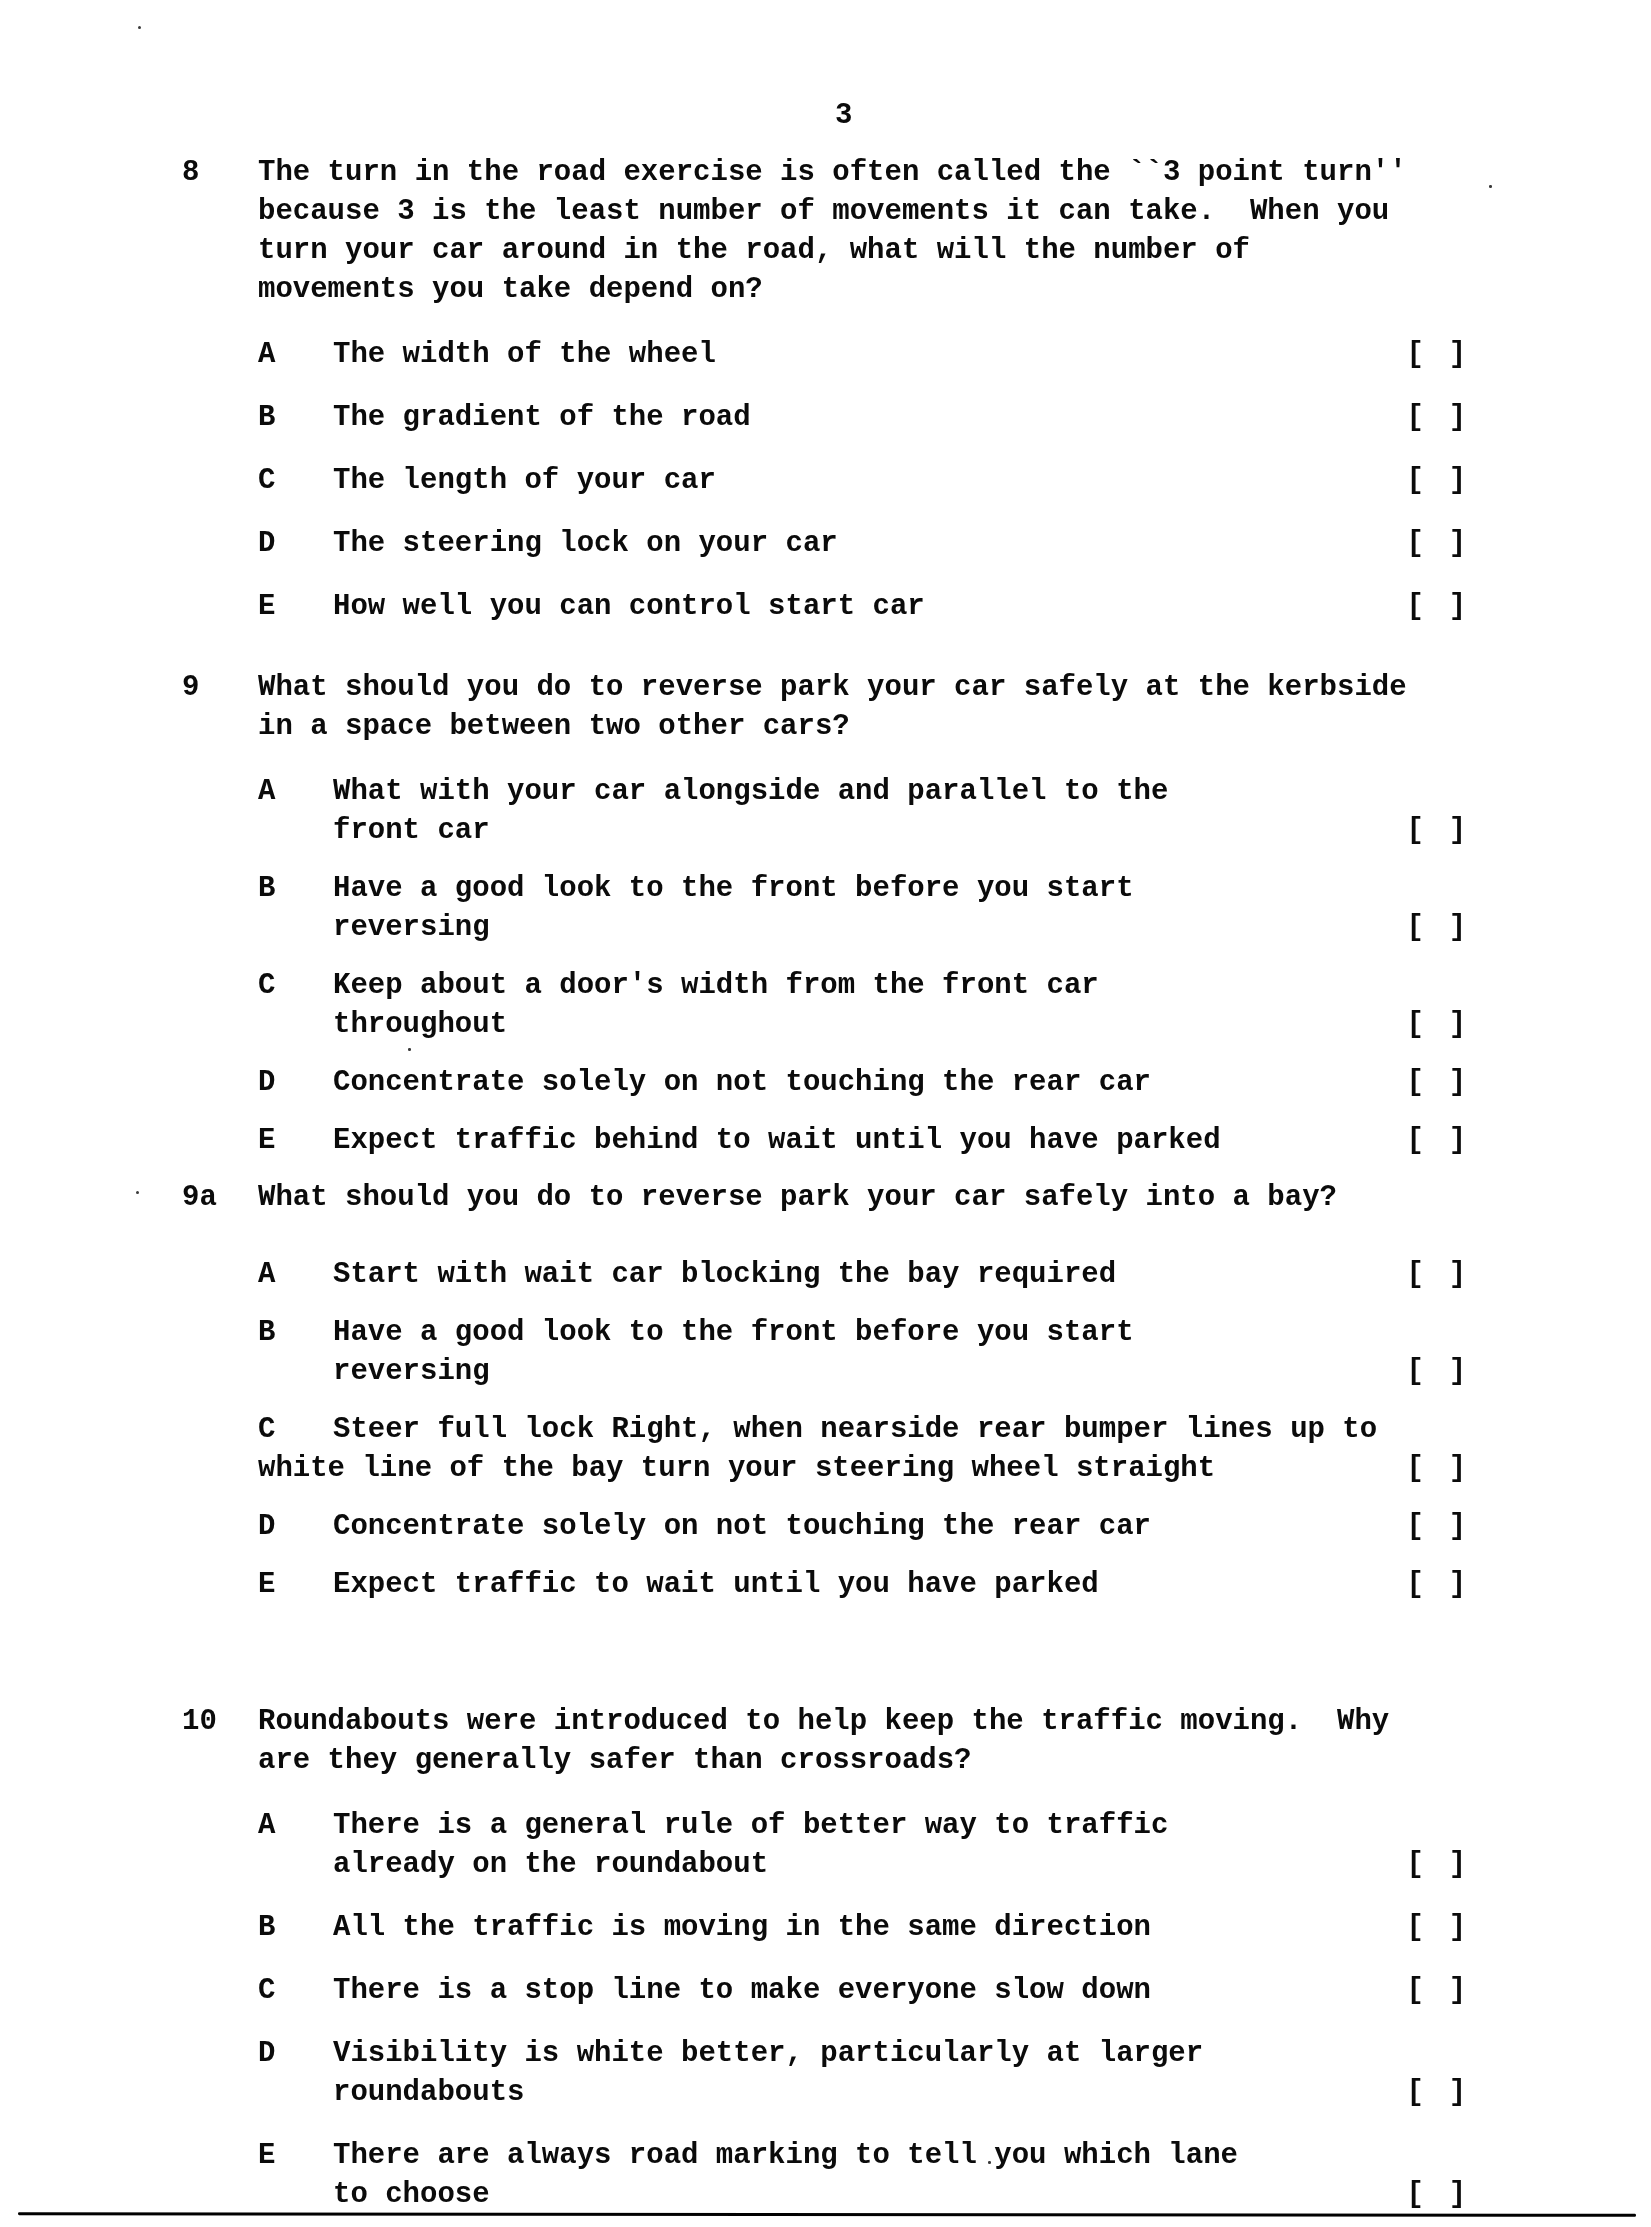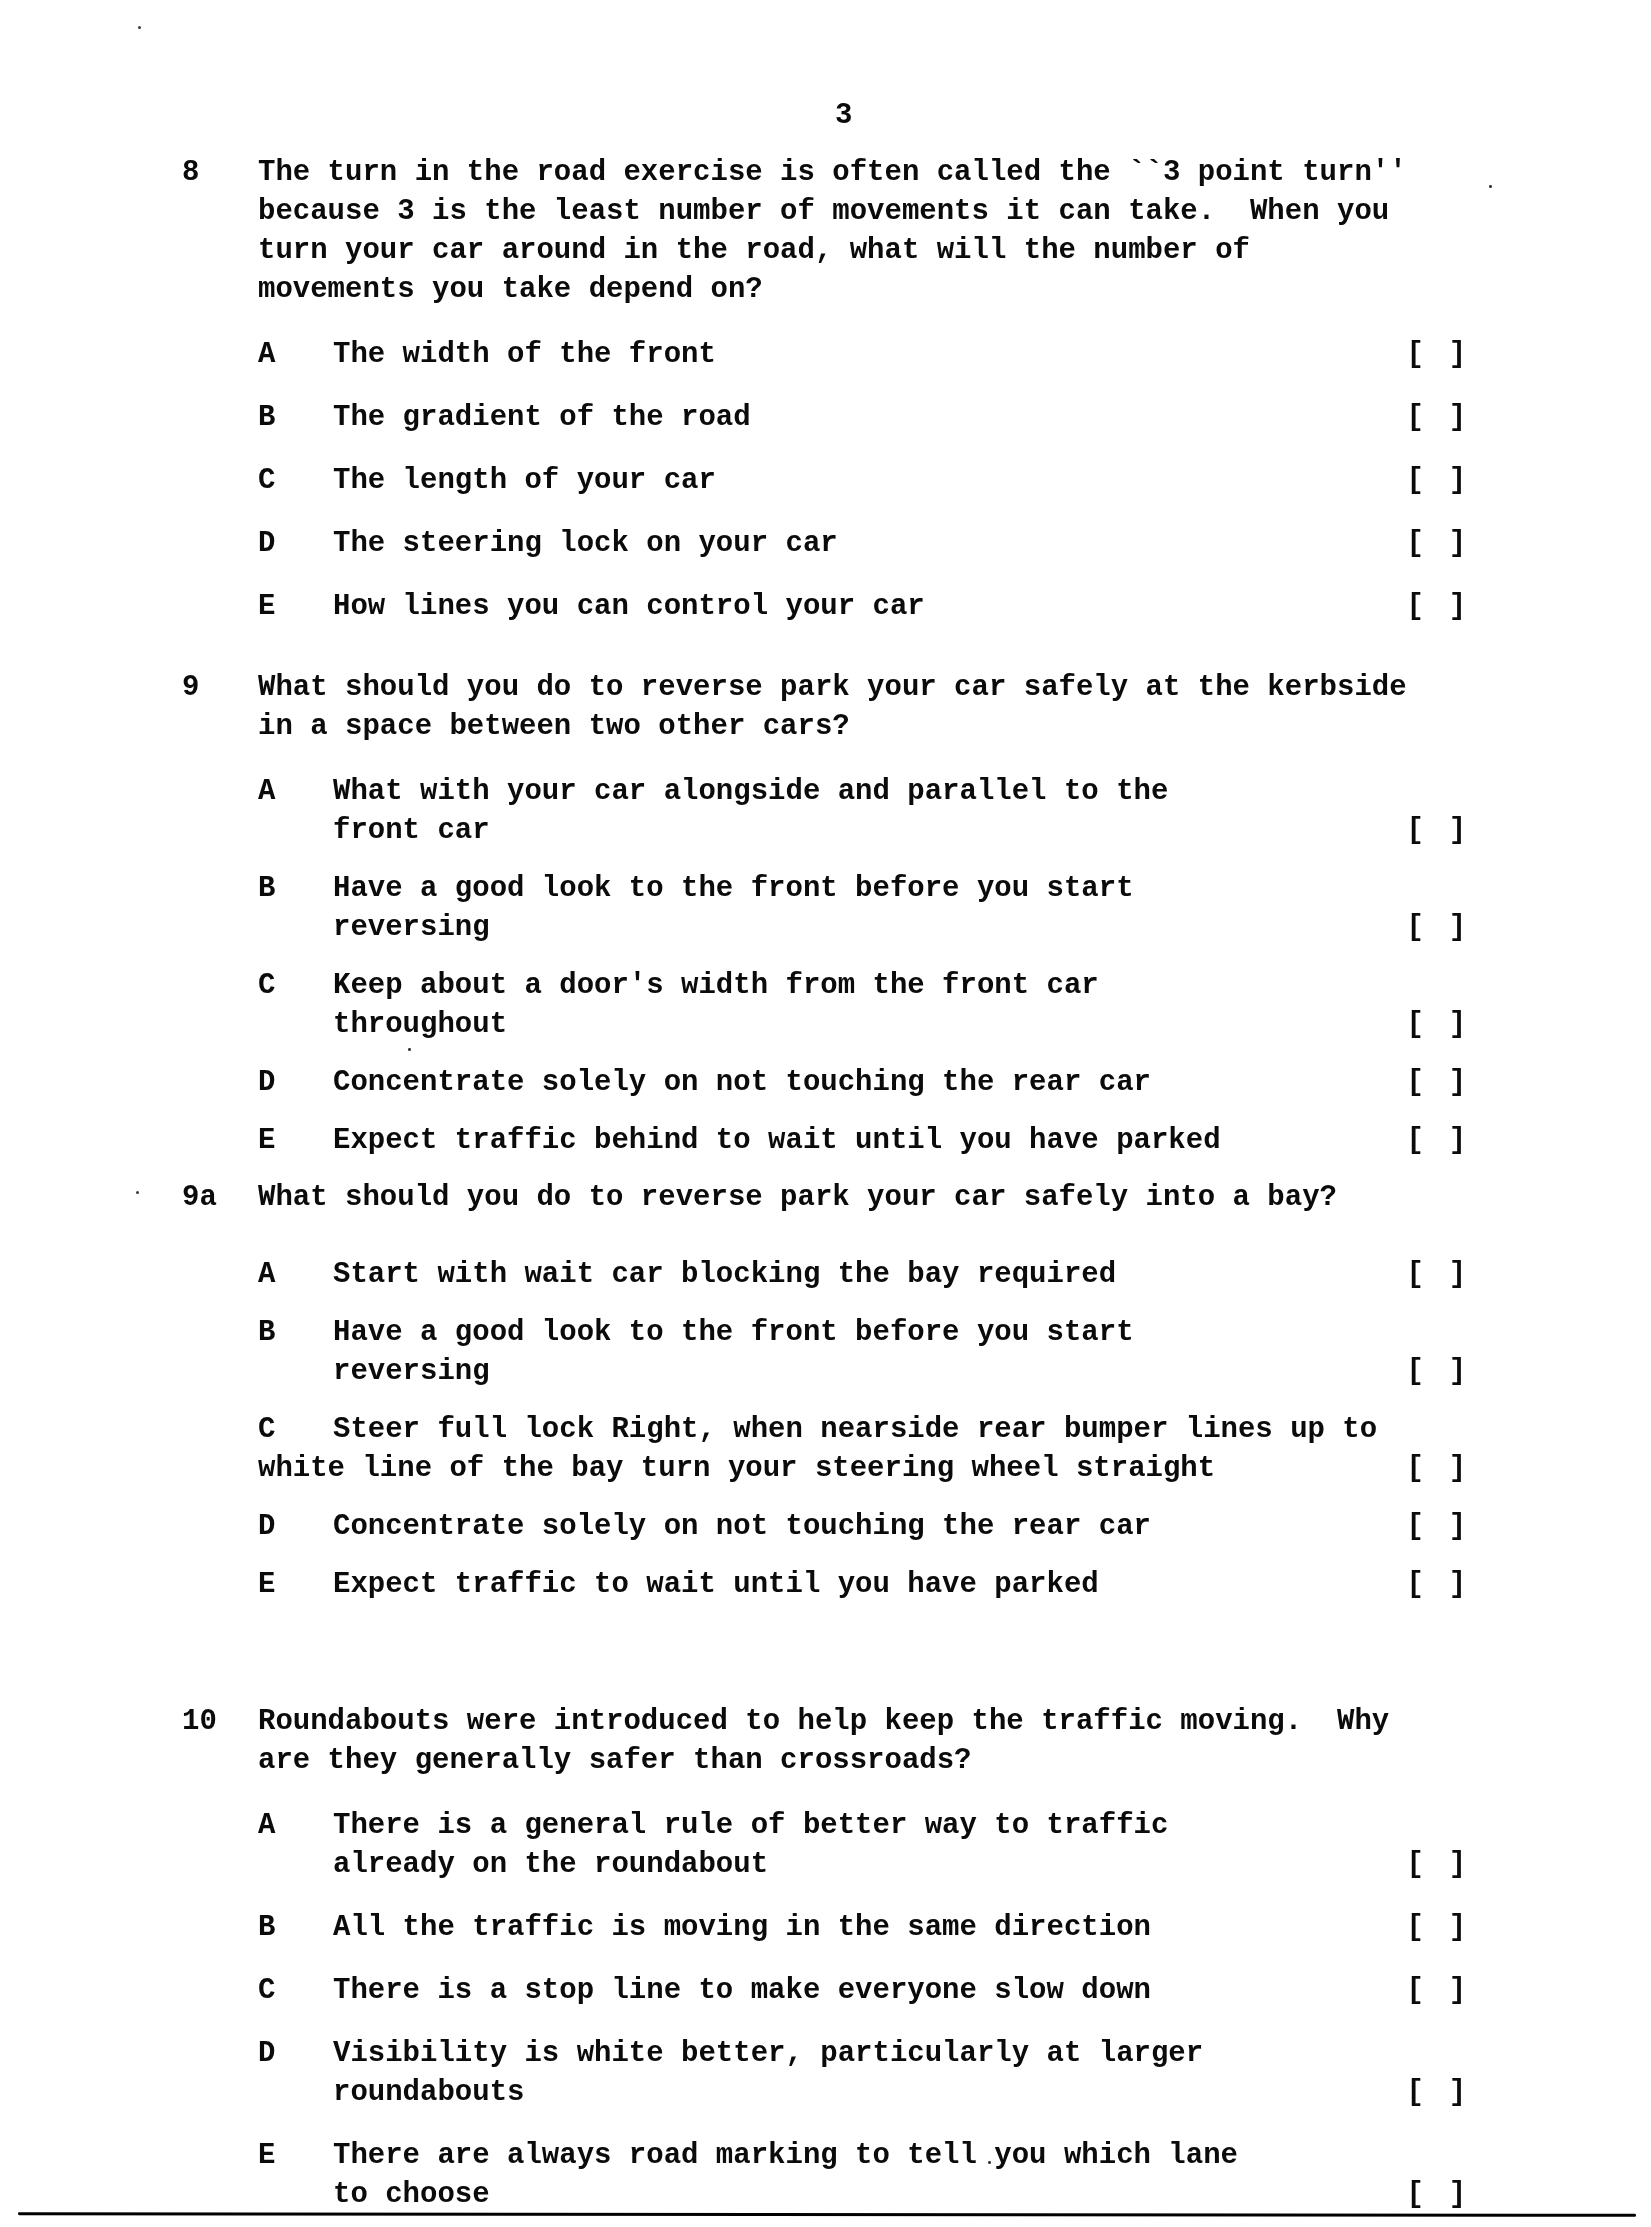--- a/index.html
+++ b/index.html
@@ -95,41 +95,41 @@
     <div class="q-head">
       <span class="q-num">8</span>
       <div class="q-text">The turn in the road exercise is often called the ``3 point turn''
 because 3 is the least number of movements it can take.  When you
 turn your car around in the road, what will the number of
 movements you take depend on?</div>
     </div>
     <div class="options">
       <div class="option">
         <span class="letter">A</span>
-        <div class="text">The width of the front</div>
+        <div class="text">The width of the wheel</div>
         <span class="box">[ ]</span>
       </div>
       <div class="option">
         <span class="letter">B</span>
         <div class="text">The gradient of the road</div>
         <span class="box">[ ]</span>
       </div>
       <div class="option">
         <span class="letter">C</span>
         <div class="text">The length of your car</div>
         <span class="box">[ ]</span>
       </div>
       <div class="option">
         <span class="letter">D</span>
         <div class="text">The steering lock on your car</div>
         <span class="box">[ ]</span>
       </div>
       <div class="option">
         <span class="letter">E</span>
-        <div class="text">How lines you can control your car</div>
+        <div class="text">How well you can control start car</div>
         <span class="box">[ ]</span>
       </div>
     </div>
   </section>
 
   <section class="question" id="q9">
     <div class="q-head">
       <span class="q-num">9</span>
       <div class="q-text">What should you do to reverse park your car safely at the kerbside
 in a space between two other cars?</div>

